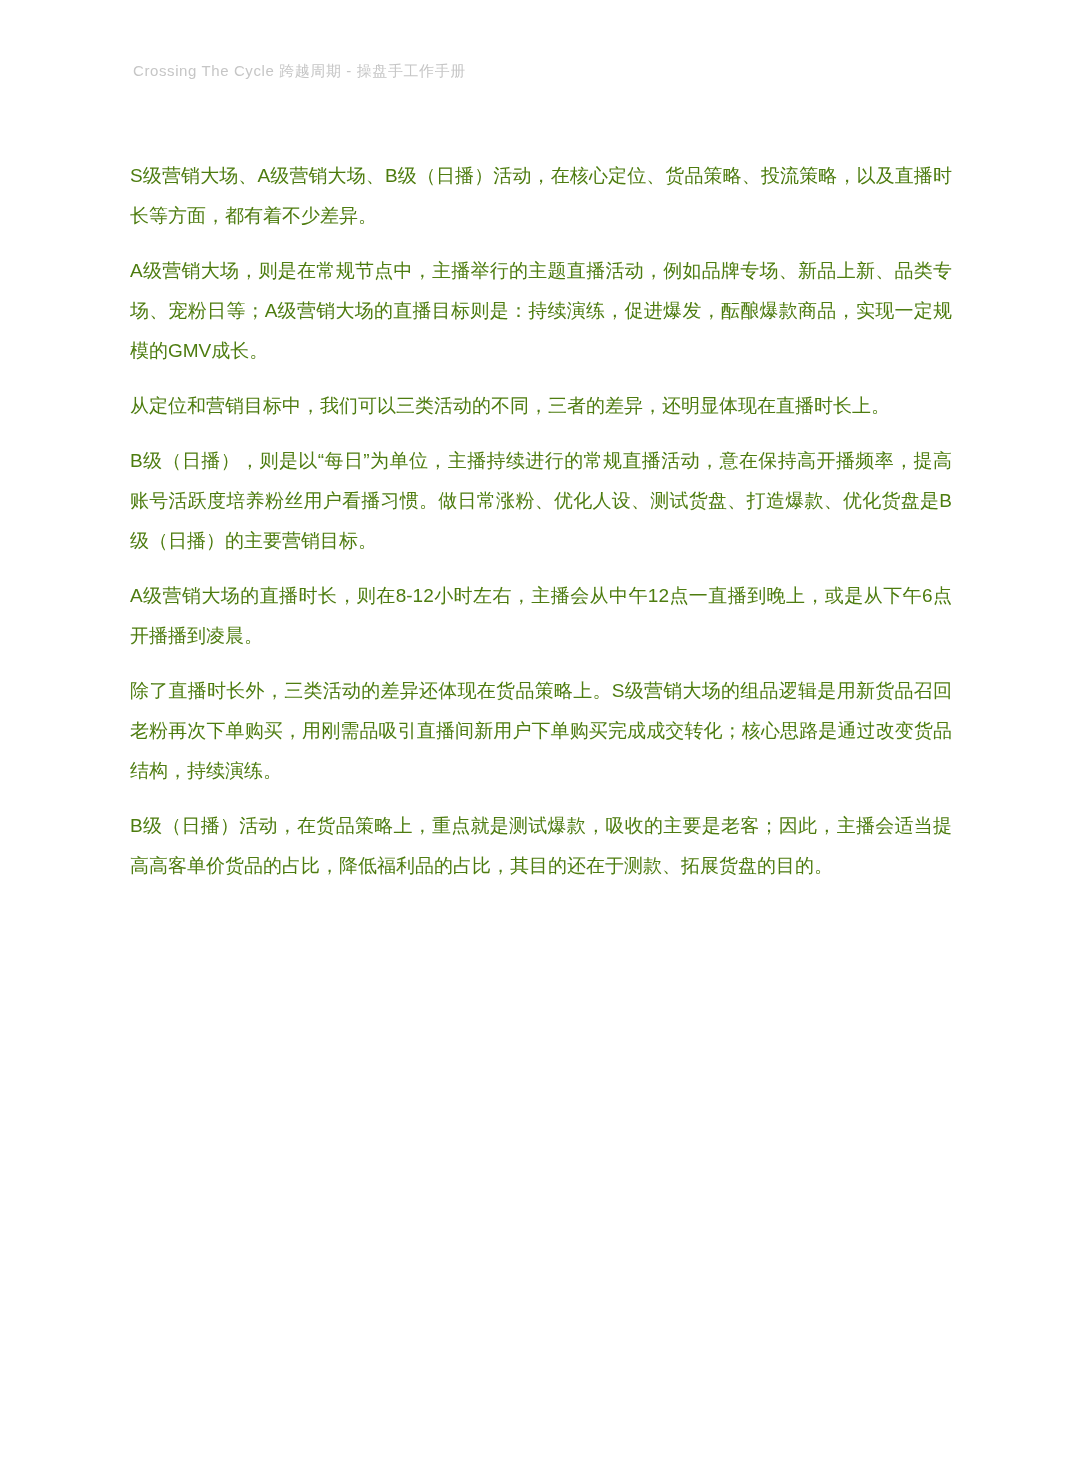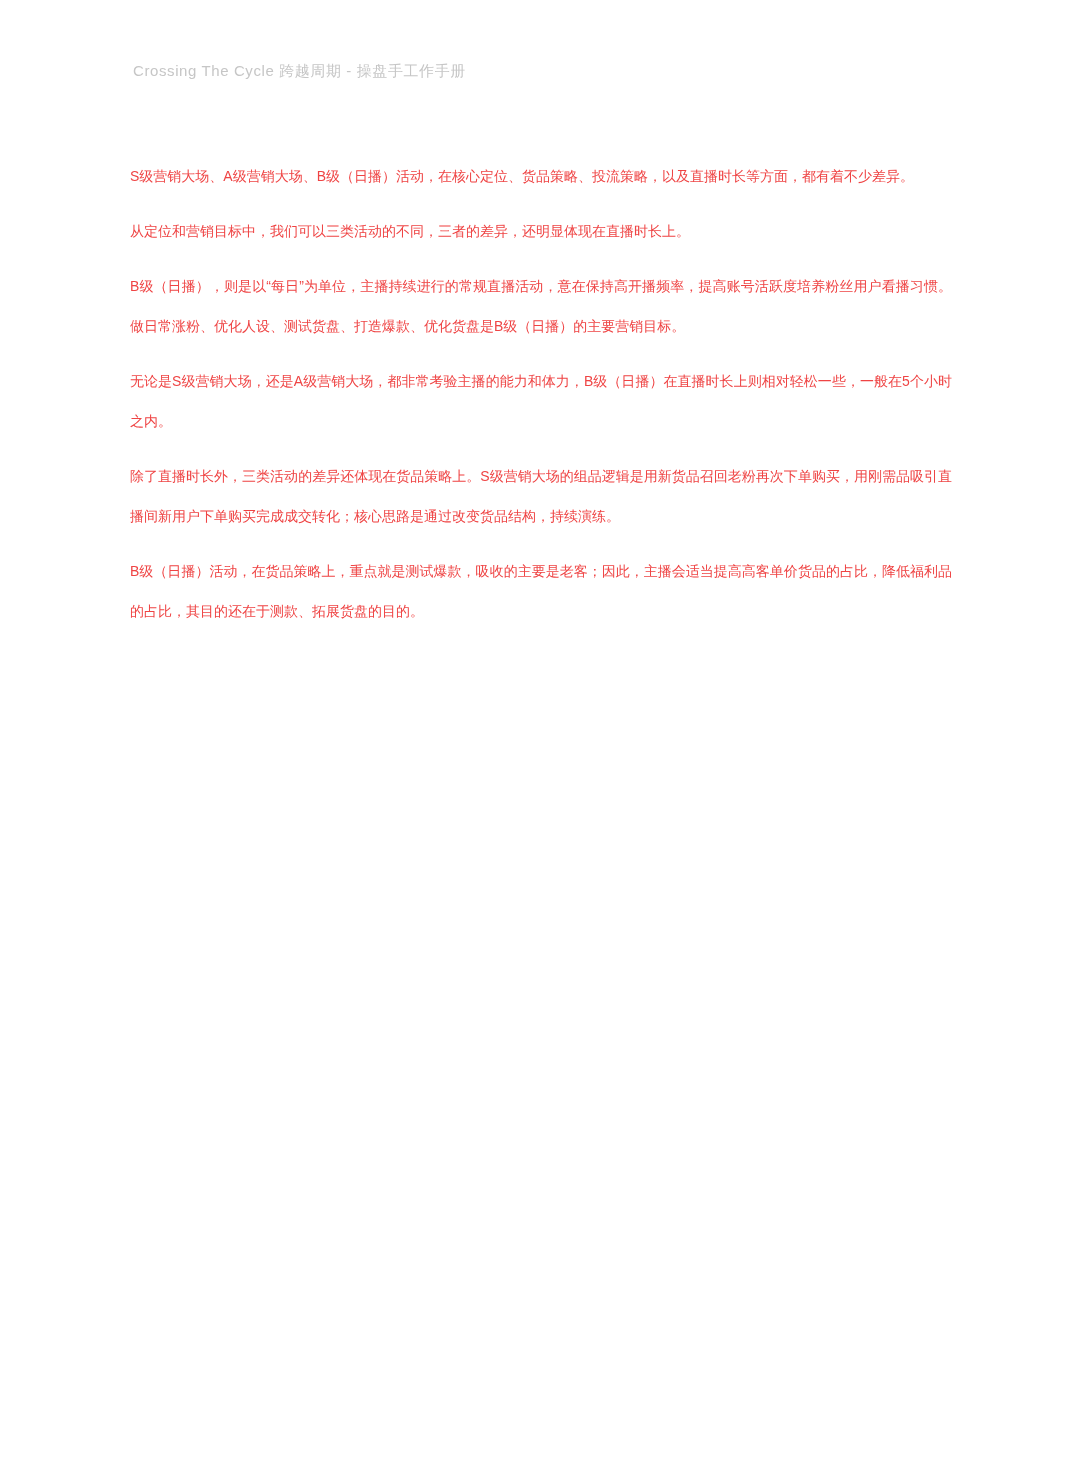--- a/index.html
+++ b/index.html
@@ -22,23 +22,23 @@
     font-size: 15px;
     letter-spacing: 0.6px;
     color: #c6c6c6;
     white-space: nowrap;
   }
   .content {
     position: absolute;
     left: 130px;
     top: 156px;
     width: 822px;
-    font-size: 14px;
+    font-size: 19px;
     line-height: 40px;
-    color: #ef4444;
+    color: #4d7c0f;
     text-align: justify;
   }
   .para {
     margin: 0 0 15px 0;
   }
   .page-footer {
     position: absolute;
     left: 8px;
     top: 1390px;
     width: 100%;
@@ -48,21 +48,22 @@
   }
 </style>
 </head>
 <body>
 
 <div class="page">
   <div class="running-header">Crossing The Cycle 跨越周期 - 操盘手工作手册</div>
 
   <main class="content">
       <p class="para">S级营销大场、A级营销大场、B级（日播）活动，在核心定位、货品策略、投流策略，以及直播时长等方面，都有着不少差异。</p>
+      <p class="para">A级营销大场，则是在常规节点中，主播举行的主题直播活动，例如品牌专场、新品上新、品类专场、宠粉日等；A级营销大场的直播目标则是：持续演练，促进爆发，酝酿爆款商品，实现一定规模的GMV成长。</p>
       <p class="para">从定位和营销目标中，我们可以三类活动的不同，三者的差异，还明显体现在直播时长上。</p>
       <p class="para">B级（日播），则是以“每日”为单位，主播持续进行的常规直播活动，意在保持高开播频率，提高账号活跃度培养粉丝用户看播习惯。做日常涨粉、优化人设、测试货盘、打造爆款、优化货盘是B级（日播）的主要营销目标。</p>
-      <p class="para">无论是S级营销大场，还是A级营销大场，都非常考验主播的能力和体力，B级（日播）在直播时长上则相对轻松一些，一般在5个小时之内。</p>
+      <p class="para">A级营销大场的直播时长，则在8-12小时左右，主播会从中午12点一直播到晚上，或是从下午6点开播播到凌晨。</p>
       <p class="para">除了直播时长外，三类活动的差异还体现在货品策略上。S级营销大场的组品逻辑是用新货品召回老粉再次下单购买，用刚需品吸引直播间新用户下单购买完成成交转化；核心思路是通过改变货品结构，持续演练。</p>
       <p class="para">B级（日播）活动，在货品策略上，重点就是测试爆款，吸收的主要是老客；因此，主播会适当提高高客单价货品的占比，降低福利品的占比，其目的还在于测款、拓展货盘的目的。</p>
     </main>
 
   <div class="page-footer">19</div>
 </div>
 
 </body></html>

